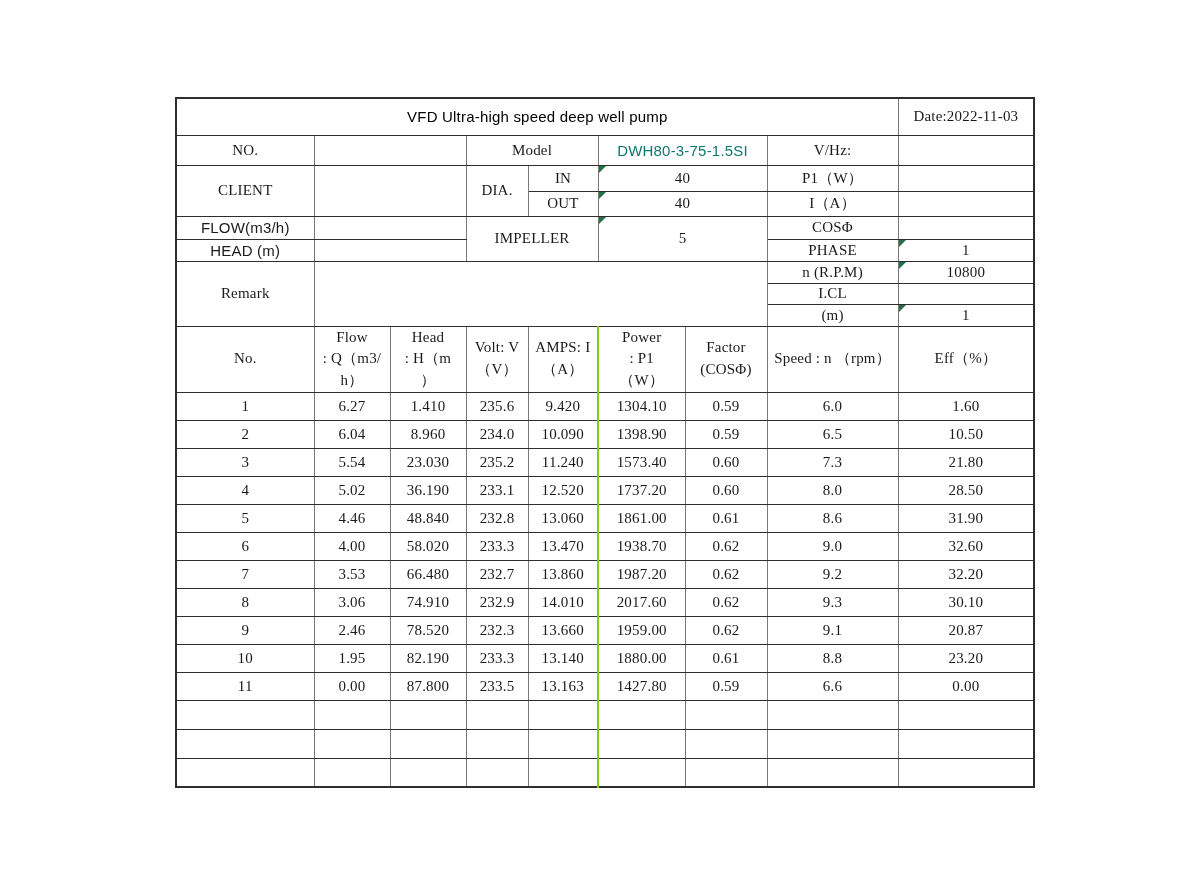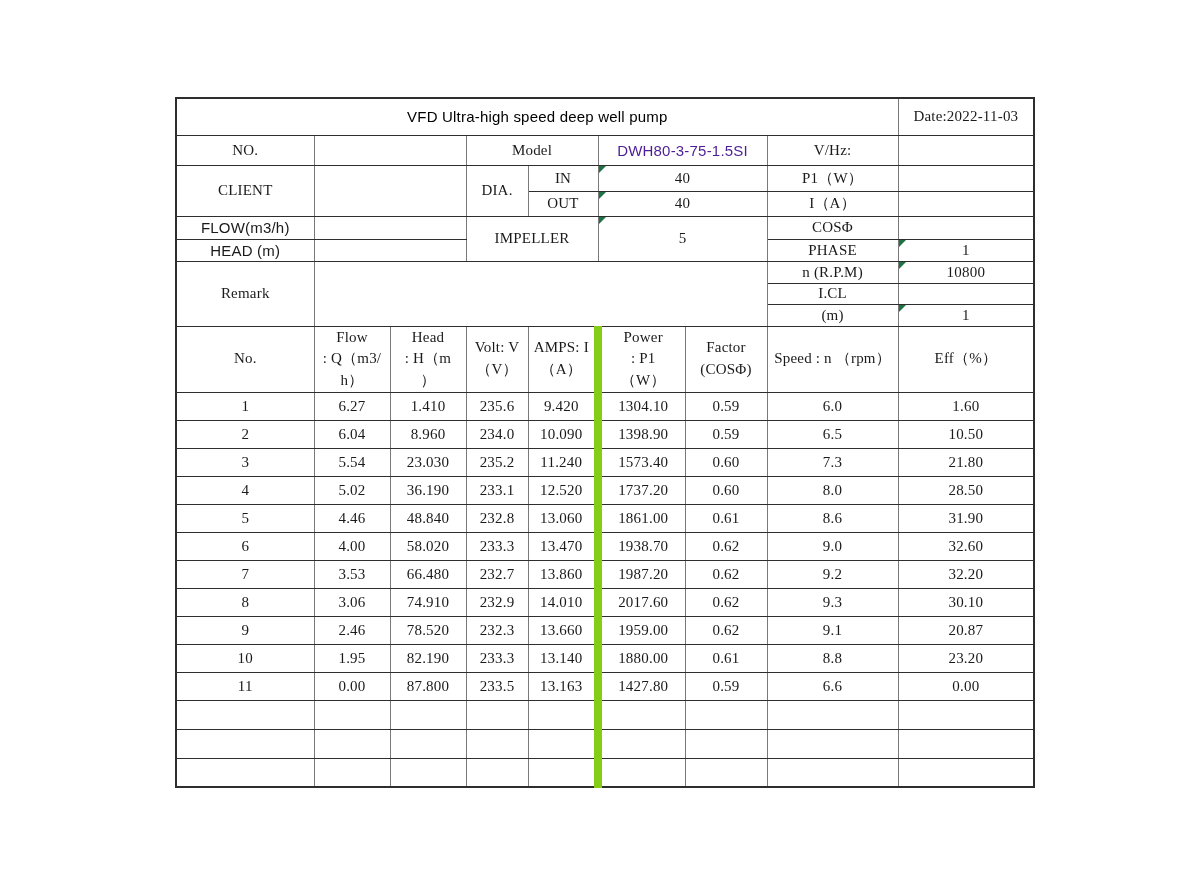--- a/index.html
+++ b/index.html
@@ -14,27 +14,27 @@
   
   tr.rt{height:37px;} tr.r1{height:30px;} tr.r2{height:26px;margin-top:28px;} tr.r3{height:25px;}
   tr.r4{height:23px;} tr.r5{height:22px;} tr.r6{height:22px;} tr.r7{height:21px;} tr.r8{height:22px;}
   tr.rh{height:66px;} tr.dr{height:28px;} tr.er{height:29px;}
   
   td.title{font-family:"Liberation Sans", sans-serif;font-weight:bold;font-size:17px;
         letter-spacing:0.2px;color:#000;}
   td.date{text-align:left;padding-left:3px;font-size:15px;border-left:2px solid #8a8a8a;margin-left:41px;}
   td.sans{font-family:"Liberation Sans", sans-serif;font-size:16px;letter-spacing:0;}
   td.model{font-family:"Liberation Sans", sans-serif;font-weight:bold;font-size:16px;
-        color:#4c1d95;letter-spacing:0;}
+        color:#0f766e;letter-spacing:0;}
   td.bA{border-left:2px solid #8a8a8a;}     
   td.bH{border-left:2px solid #8a8a8a;}     
   td.bI{border-left:2px solid #8a8a8a;}     
   td.bF{border-left:2px solid #111;}        
   th.hdr{white-space:pre-line;font-size:14px;line-height:1.45;padding:2px 1px;}
-  tr.rh th:nth-child(6), #data-body td:nth-child(6){border-left:8px solid #84cc16;}
+  tr.rh th:nth-child(6), #data-body td:nth-child(6){border-left:2px solid #84cc16;}
   #data-body td{font-size:15px;}
   
   .tri{position:absolute;top:0;left:0;width:0;height:0;display:block;
        border-top:7px solid #1f7244;border-right:7px solid transparent;}
 </style>
 </head>
 <body>
 
 <div class="page">
   <table class="sheet">

